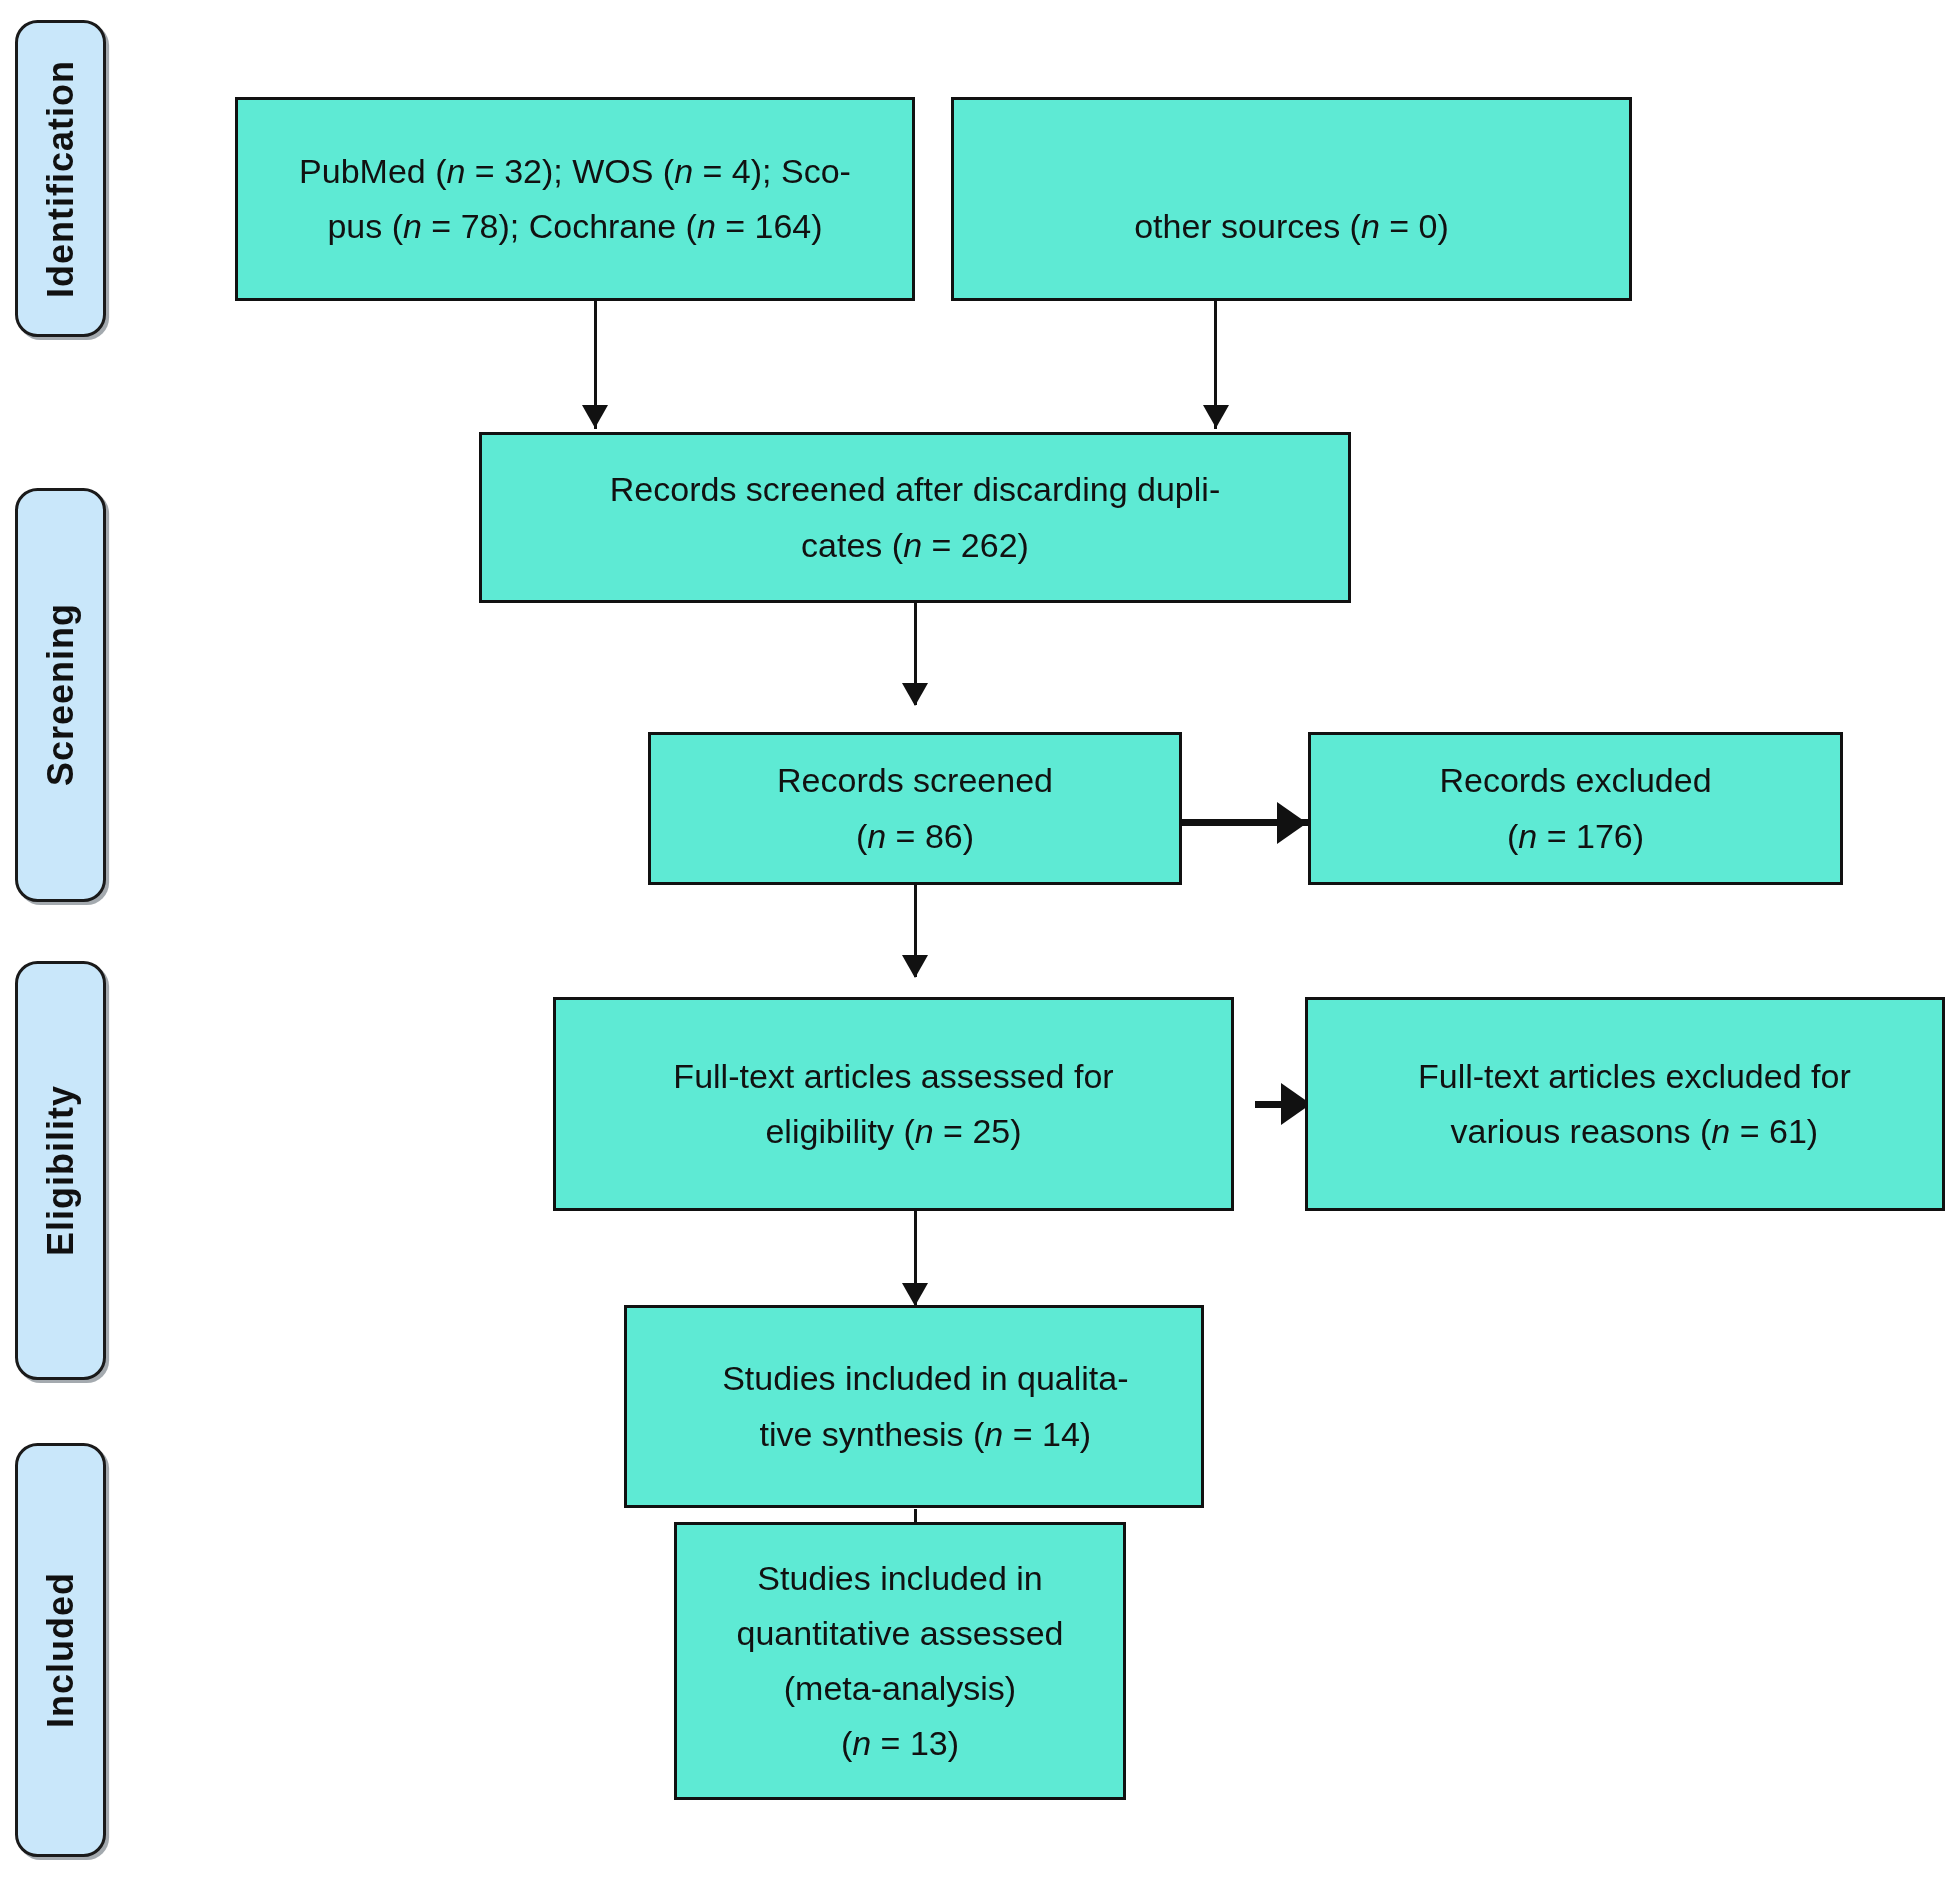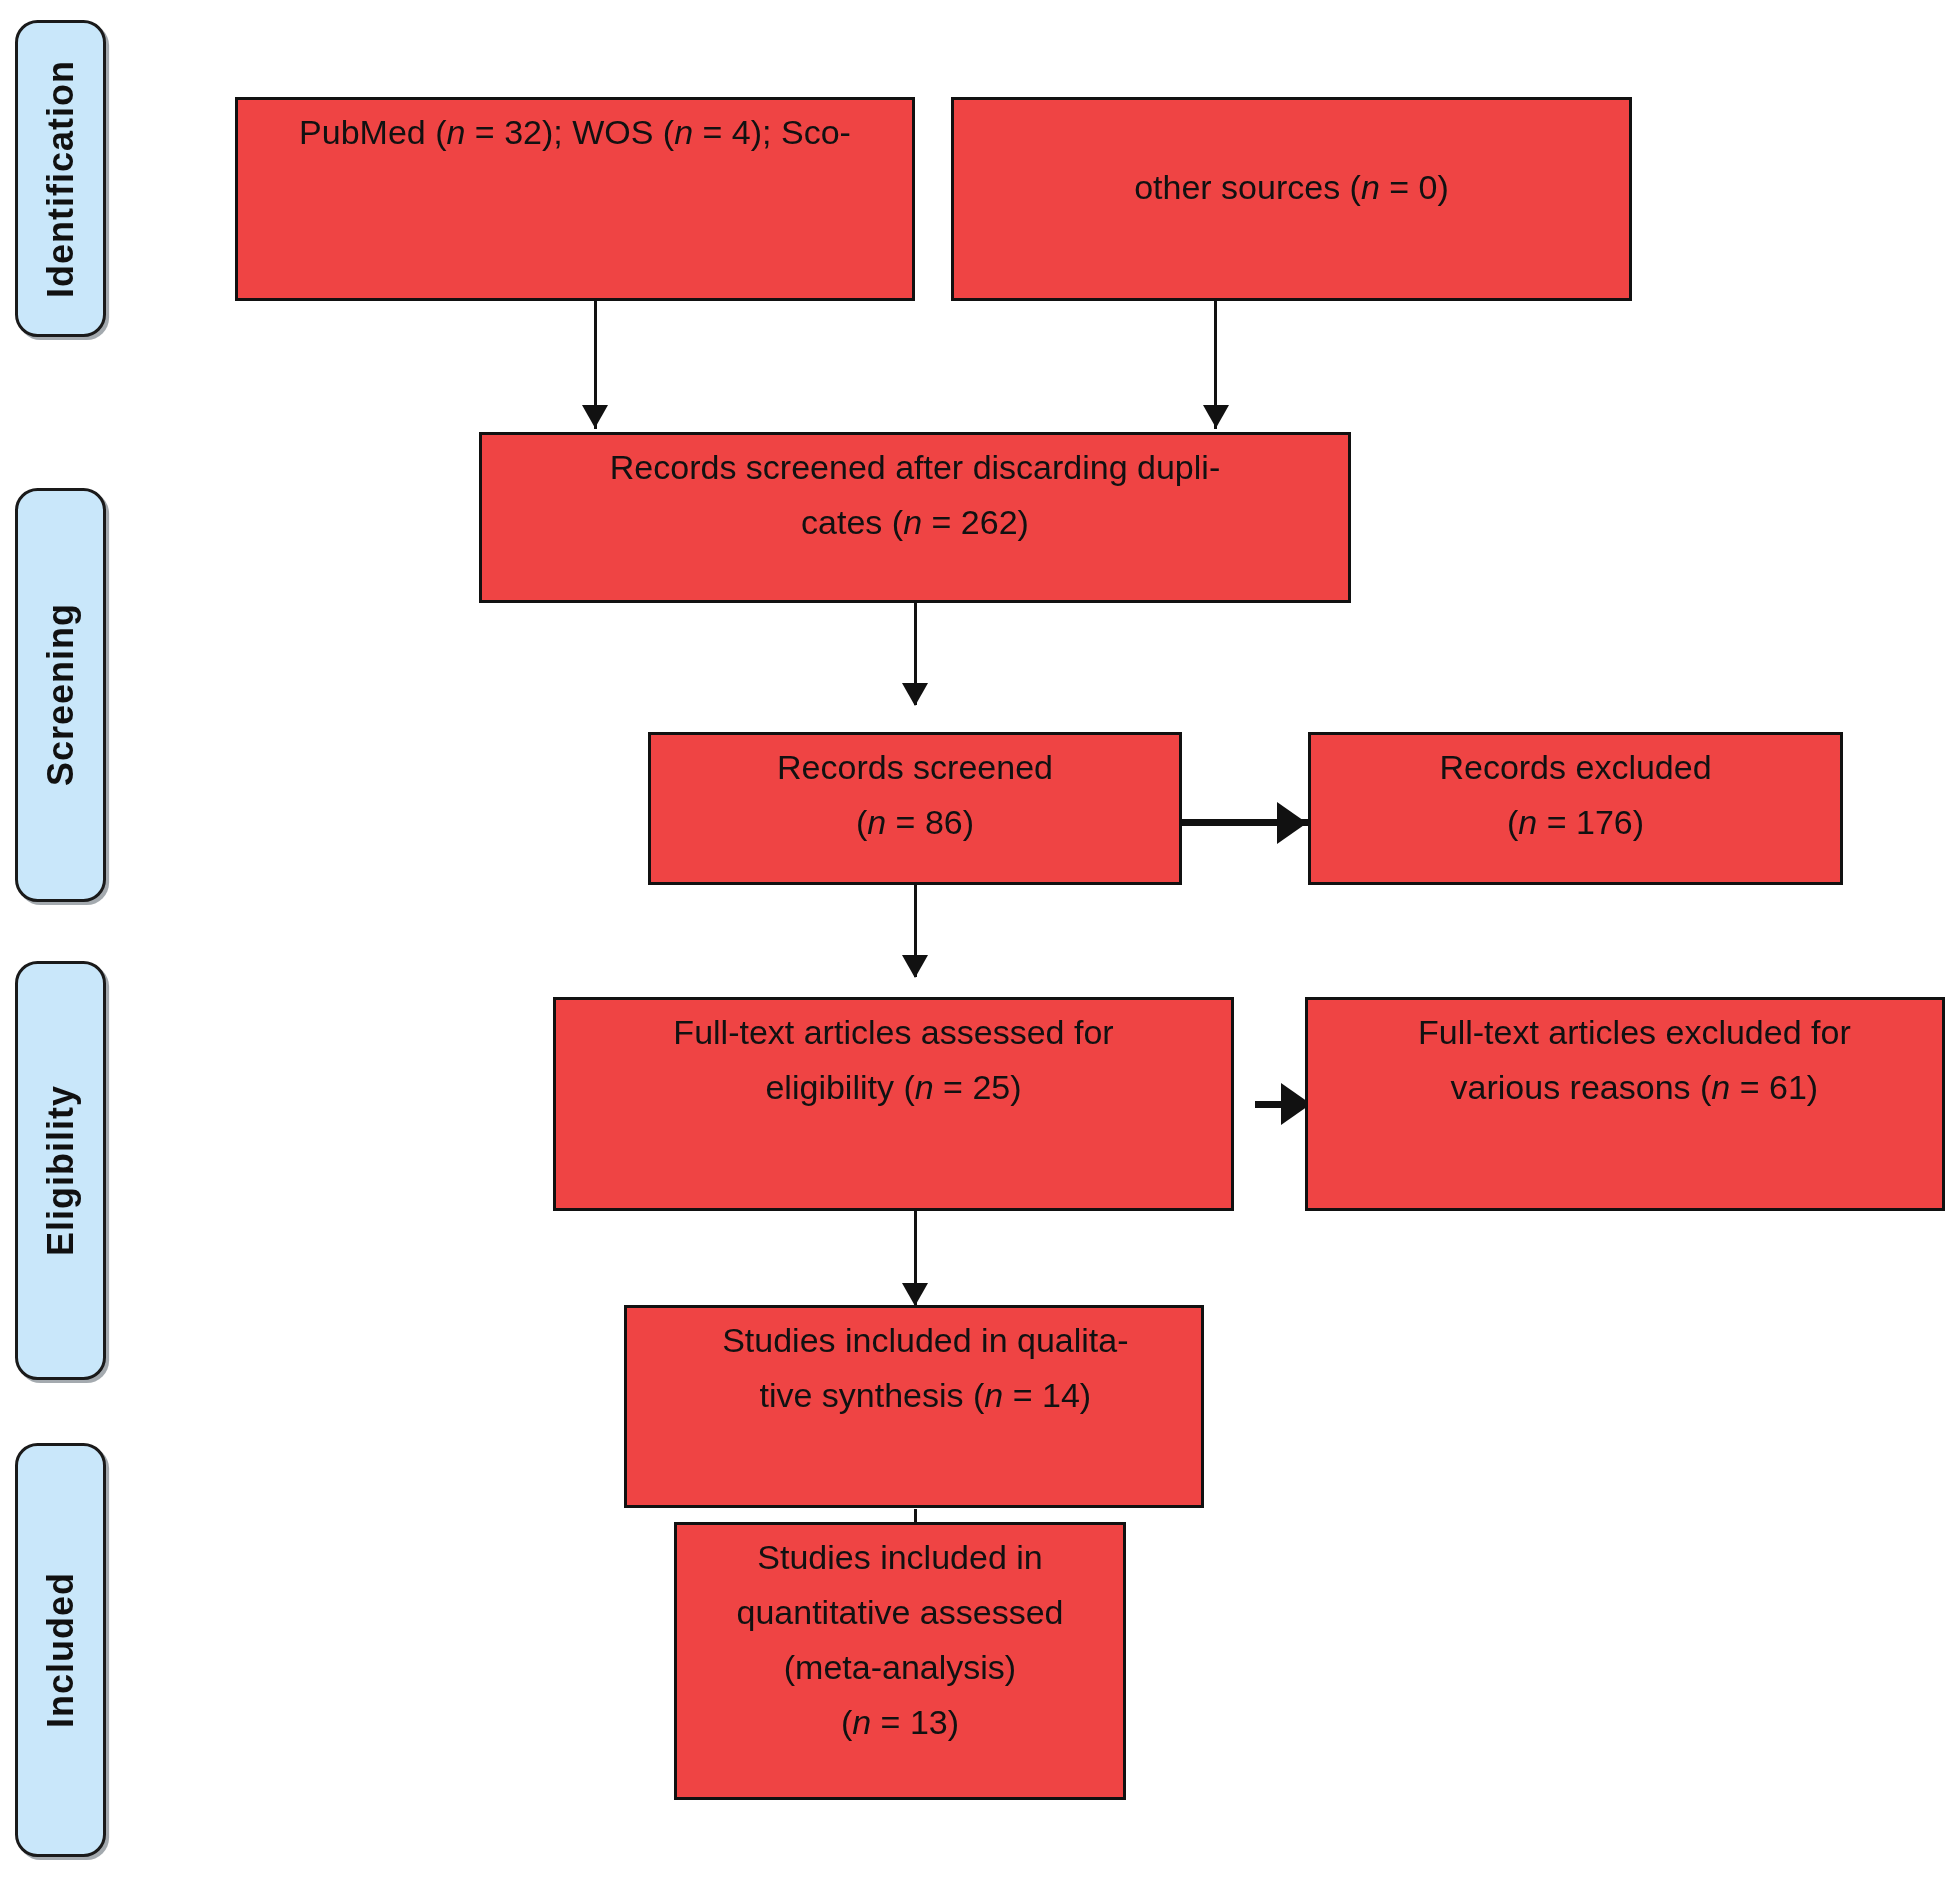--- a/index.html
+++ b/index.html
@@ -35,25 +35,25 @@
     font-weight: bold;
     font-size: 36px;
     letter-spacing: 1px;
     color: #111111;
     white-space: nowrap;
   }
 
   
   .flow-box {
     position: absolute;
-    background: #ef4444;
+    background: #5eead4;
     border: 3.1px solid #111111;
     box-sizing: border-box;
     display: flex;
-    align-items: flex-start;
+    align-items: center;
     justify-content: center;
     padding: 5.1px 13.3px;
   }
   .flow-box p {
     margin: 0;
     text-align: center;
     font-size: 34px;
     line-height: 1.62;
     color: #111111;
     font-family: "Liberation Sans", sans-serif;
@@ -107,20 +107,21 @@
     <span>Eligibility</span>
   </div>
 
   <div class="stage-label" style="left:15.3px; top:1443px; width:91px; height:414px;">
     <span>Included</span>
   </div>
 
   <div class="flow-box" style="left:235px; top:97px; width:680px; height:204px;">
     <p>
       <span>PubMed (<em>n</em> = 32); WOS (<em>n</em> = 4); Sco-</span><br>
+      <span>pus (<em>n</em> = 78); Cochrane (<em>n</em> = 164)</span>
     </p>
   </div>
 
   <div class="flow-box" style="left:951px; top:97px; width:681px; height:204px;">
     <p>
       <br>
       <span>other sources (<em>n</em> = 0)</span>
     </p>
   </div>
 

